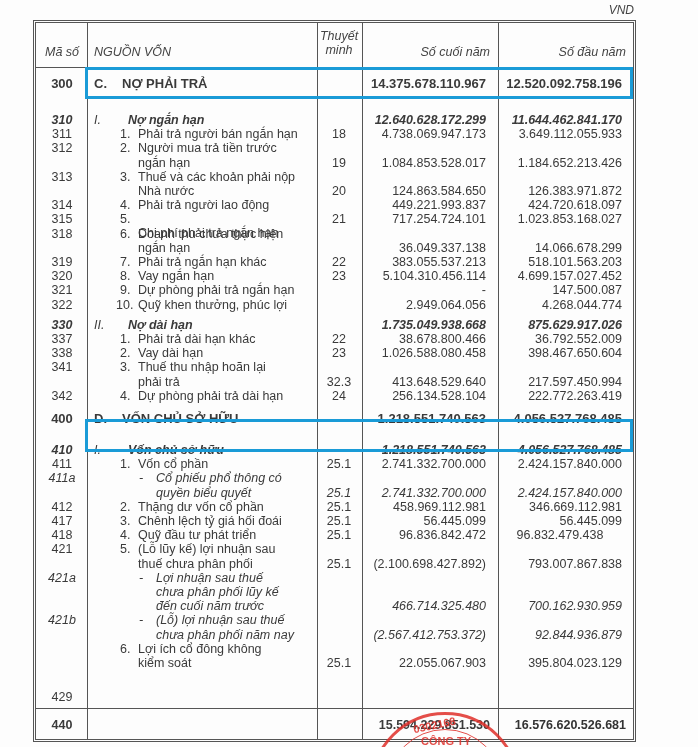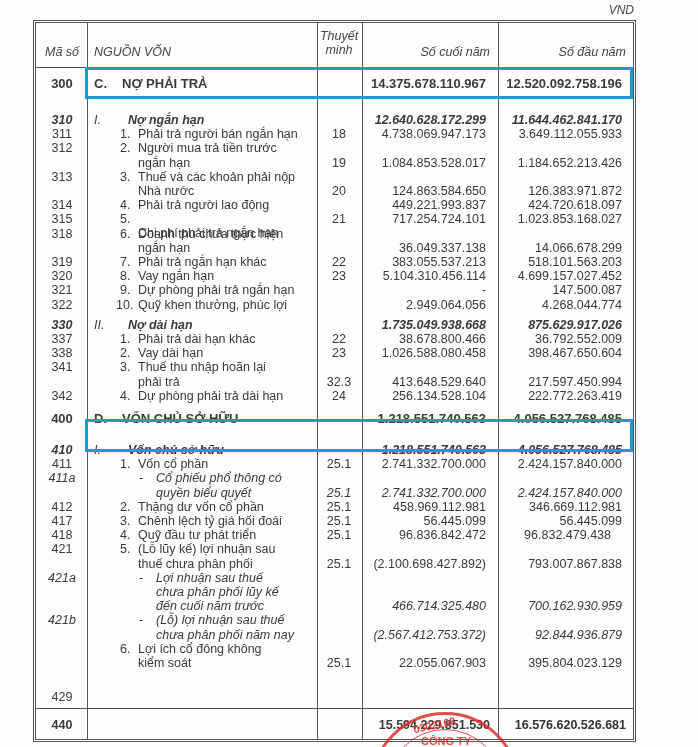--- a/index.html
+++ b/index.html
@@ -237,21 +237,21 @@
         <div class="cell note " style="left:281px;top:490.99999999999983px;">25.1</div>
         <div class="cell num1 " style="left:322px;top:490.99999999999983px;">56.445.099</div>
         <div class="cell num2 " style="left:458px;top:490.99999999999983px;">56.445.099</div>
       </div>
       <div>
         <div class="cell code " style="left:0;top:505.1999999999998px;">418</div>
         <div class="cell " style="left:84px;top:505.1999999999998px;">4.</div>
         <div class="cell " style="left:102px;top:505.1999999999998px;">Quỹ đầu tư phát triển</div>
         <div class="cell note " style="left:281px;top:505.1999999999998px;">25.1</div>
         <div class="cell num1 " style="left:322px;top:505.1999999999998px;">96.836.842.472</div>
-        <div class="cell num2 " style="left:447px;top:505.1999999999998px;">96.832.479.438</div>
+        <div class="cell num2 " style="left:460px;top:505.1999999999998px;text-align:center;">96.832.479.438</div>
       </div>
       <div>
         <div class="cell code " style="left:0;top:519.3999999999999px;">421</div>
         <div class="cell " style="left:84px;top:519.3999999999999px;">5.</div>
         <div class="cell " style="left:102px;top:519.3999999999999px;">(Lỗ lũy kế) lợi nhuận sau</div>
         <div class="cell " style="left:102px;top:533.5999999999999px;">thuế chưa phân phối</div>
         <div class="cell note " style="left:281px;top:533.5999999999999px;">25.1</div>
         <div class="cell num1 " style="left:322px;top:533.5999999999999px;">(2.100.698.427.892)</div>
         <div class="cell num2 " style="left:458px;top:533.5999999999999px;">793.007.867.838</div>
       </div>

